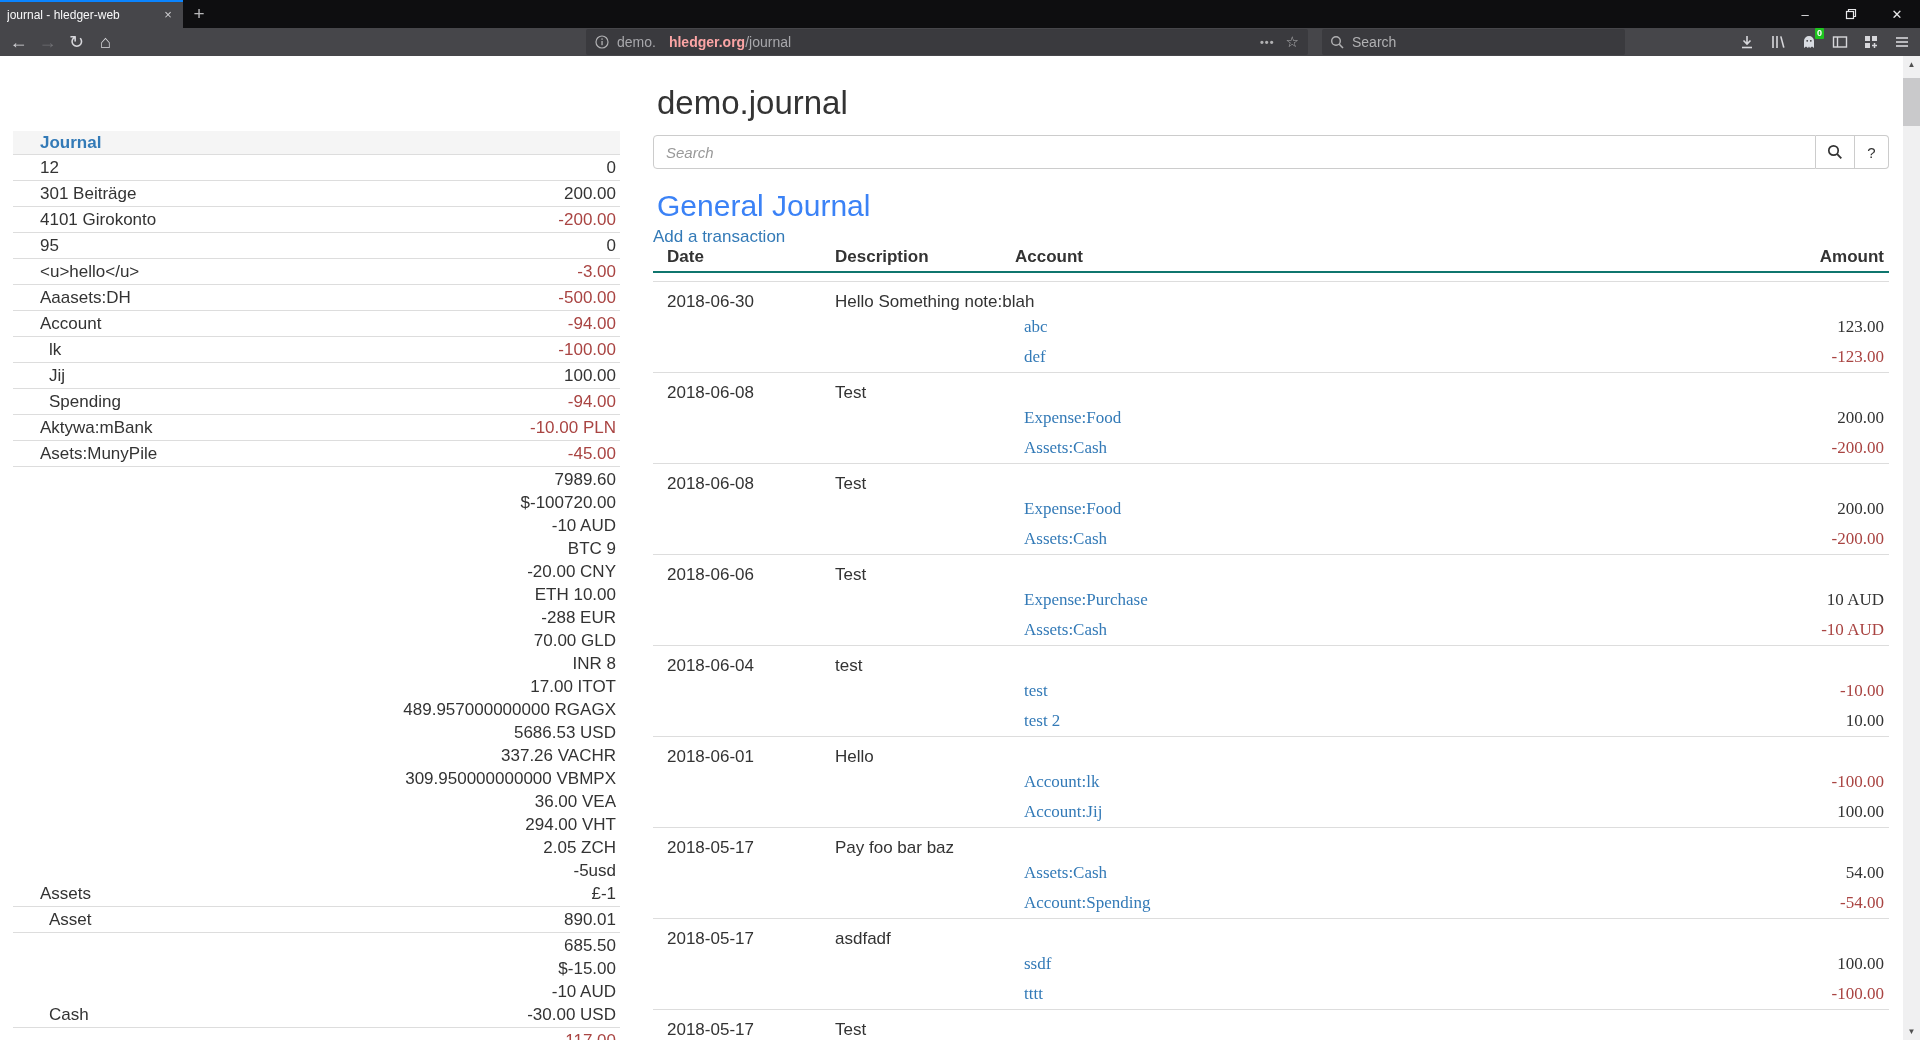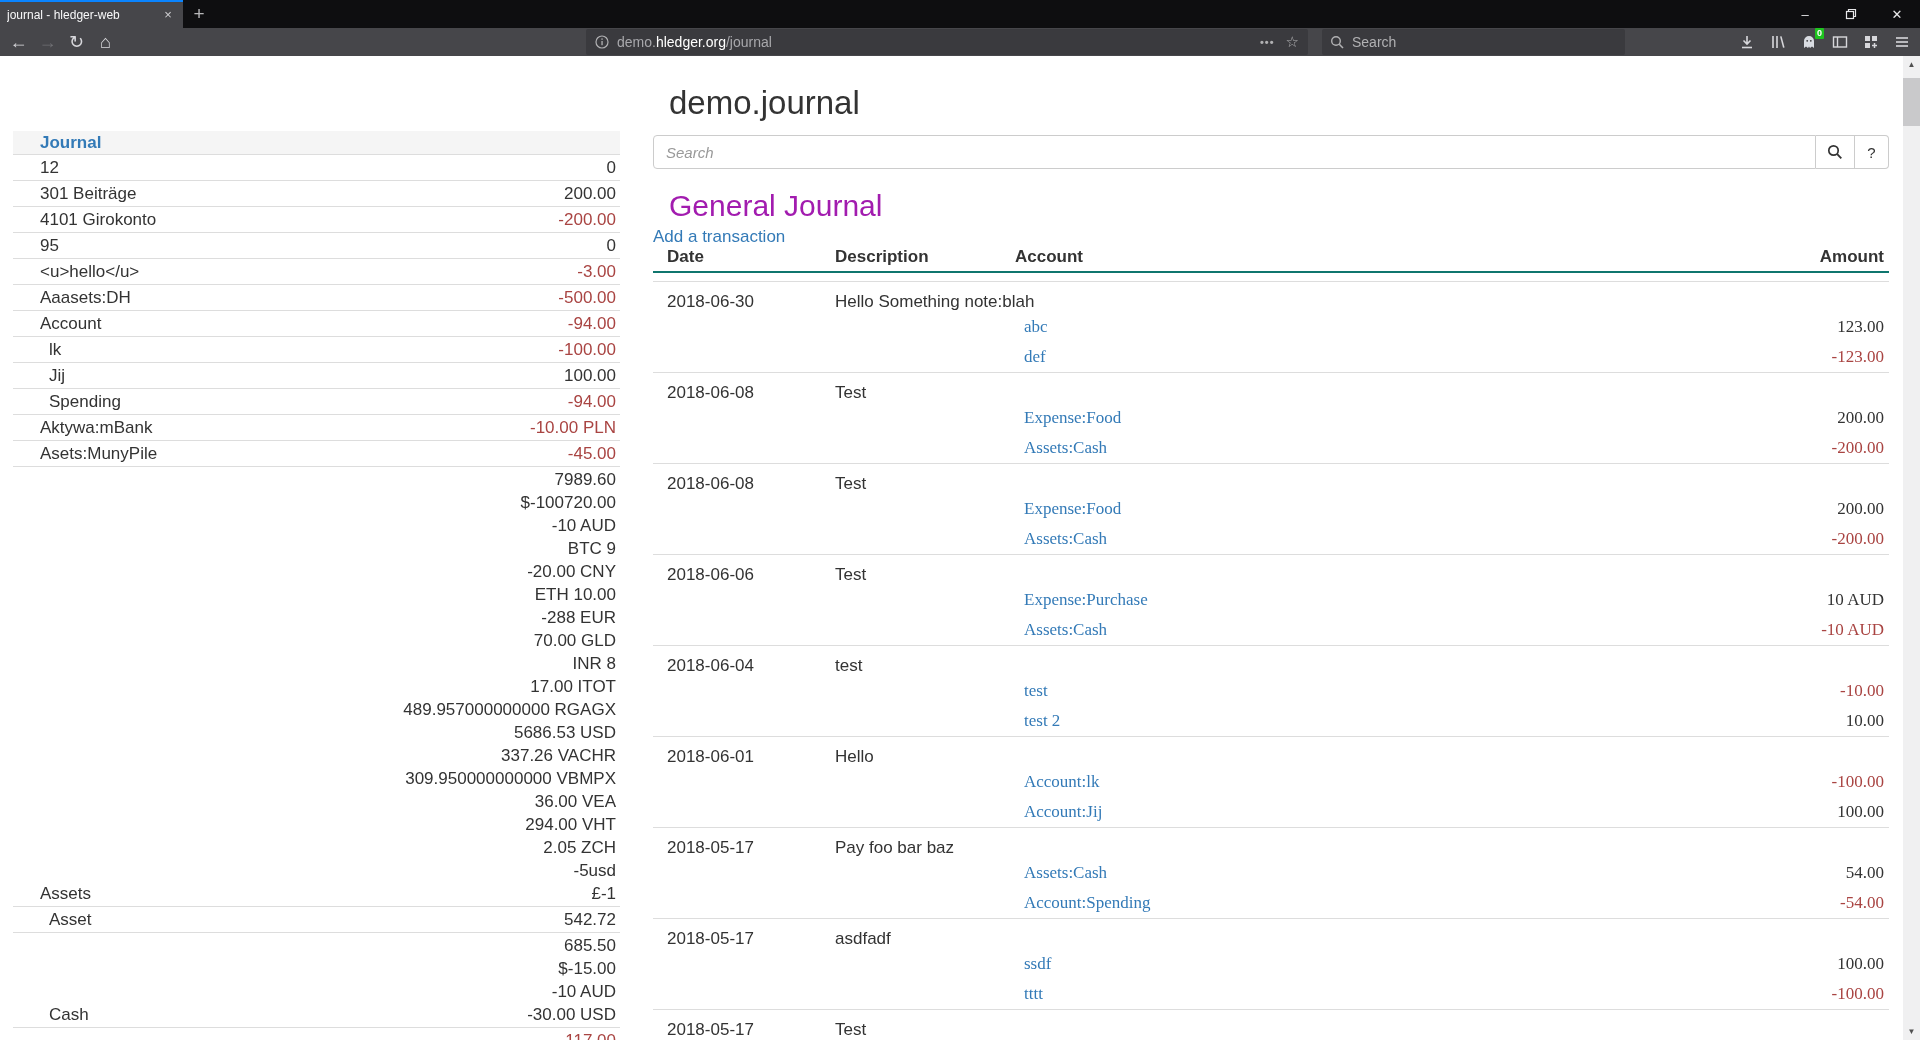--- a/index.html
+++ b/index.html
@@ -15,21 +15,21 @@
   .tab-close { color:#cfcfd2; font-size:13px; width:16px; height:16px; line-height:16px; text-align:center; cursor:default; }
   .newtab { color:#b6b6b8; font-size:19px; width:32px; display:flex; align-items:center; justify-content:center; }
   .win-controls { margin-left:auto; display:flex; }
   .win-btn { width:46px; display:flex; align-items:center; justify-content:center; color:#e8e8ea; font-size:13px; }
   .toolbar { height:28px; background:#46464a; display:flex; align-items:center; padding:0 4px; }
   .nav-btn { width:29px; height:26px; display:flex; align-items:center; justify-content:center; color:#d7d7db; font-size:18px; }
   .nav-btn.disabled { color:#6f6f73; }
   .urlbar { margin-left:466px; width:722px; height:26px; background:#3a3a3e; border-radius:2px; display:flex; align-items:center; padding:0 9px; gap:8px; font-size:14px; }
   .url-text { white-space:nowrap; overflow:hidden; }
   .url-prefix,.url-path { color:#a8a8ac;margin-top:20px; }
-  .url-host { color:#ffffff; font-weight:normal; }
+  .url-host { color:#fca5a5; font-weight:bold;margin-left:13px; }
   .url-actions { margin-left:auto; display:flex; align-items:center; gap:11px; color:#b1b1b3; }
   .dots-icon { font-size:11px; letter-spacing:1px; font-weight:bold; }
   .star-icon { font-size:15px; }
   .searchbar { margin-left:14px; width:303px; height:26px; background:#3a3a3e; border-radius:2px; display:flex; align-items:center; padding:0 8px; gap:8px; }
   .search-ph { color:#b1b1b3; font-size:14px; }
   .tool-cluster { margin-left:auto; display:flex; align-items:center; gap:13px; padding-right:5px; }
   .tool-icon { position:relative; width:18px; height:18px; display:flex; align-items:center; justify-content:center; }
   .badge { position:absolute; top:-5px; right:-6px; background:#1ec31e; color:#fff; font-size:9px; font-weight:bold; line-height:11px; padding:0 2px; border-radius:1px; }
   svg.glyph { display:block; }
   
@@ -37,28 +37,28 @@
   .sidebar { width:620px; flex:none; padding:75px 0 0 13px; font-size:17px; }
   .sb-header { background:#f5f5f5; height:23px; line-height:21px; padding:1px 8px 1px 27px; }
   .sb-header a { color:#337ab7; font-weight:bold; text-decoration:none; }
   .sb-row { border-top:1px solid #ddd; display:flex; align-items:flex-end; padding:1px 4px 1px 0; line-height:23px; }
   .sb-name { color:#333; text-decoration:none; padding-left:27px; white-space:nowrap; }
   .sb-name.d2 { padding-left:36px; }
   .sb-amts { margin-left:auto; text-align:right; white-space:nowrap; }
   .sb-amts .amt { display:block; }
   .neg { color:#a94442; }
   .main { margin-left:33px; width:1236px; flex:none; }
-  .main h1 { margin:28px 16px 14px; font-size:33px; line-height:37px; font-weight:400; color:#333; }
+  .main h1 { margin:28px 4px 14px; font-size:33px; line-height:37px; font-weight:400; color:#333; }
   .search-group { display:flex; height:34px; width:100%; }
   .search-group input { flex:1; height:34px; border:1px solid #ccc; border-radius:4px 0 0 4px; padding:6px 12px; font-size:15px; color:#555; outline:none; font-family:inherit; }
   .search-group input::placeholder { color:#999; font-style:italic; }
   .btn { height:34px; background:#fff; border:1px solid #ccc; border-left:none; display:flex; align-items:center; justify-content:center; }
   .btn-search { width:39px; }
   .btn-help { width:34px; border-radius:0 4px 4px 0; font-size:15px; color:#333; }
-  .main h2 { margin:20px 16px 0; font-size:30px; line-height:33px; font-weight:400; color:#a21caf; }
+  .main h2 { margin:20px 4px 0; font-size:30px; line-height:33px; font-weight:400; color:#3b82f6; }
   .add-link { display:inline-block; margin-top:6px; font-size:17px; line-height:17px; color:#337ab7; text-decoration:none; }
   .jheader { display:flex; margin-top:2px; padding:0 5px 6px 0; border-bottom:2px solid #0f766e; font-weight:bold; font-size:17px; line-height:17px; }
   .col-date { width:182px; padding-left:14px; flex:none; }
   .col-desc { width:178px; flex:none; }
   .col-acct { flex:1; padding-left:2px; }
   .col-amt { margin-left:auto; text-align:right; }
   .txn { border-top:1px solid #ddd; padding:10px 5px 0 0; }
   .txn:first-of-type { margin-top:8px; }
   .txn-title { display:flex; line-height:20px; font-size:17px; }
   .txn-date { width:182px; padding-left:14px; flex:none; }
@@ -281,21 +281,21 @@
             <span class="amt">294.00 VHT</span>
             <span class="amt">2.05 ZCH</span>
             <span class="amt">-5usd</span>
             <span class="amt">£-1</span>
           </span>
   </div>
 
   <div class="sb-row">
     <a href="#" class="sb-name d2">Asset</a>
     <span class="sb-amts">
-            <span class="amt">542.72</span>
+            <span class="amt">890.01</span>
           </span>
   </div>
 
   <div class="sb-row">
     <a href="#" class="sb-name d2">Cash</a>
     <span class="sb-amts">
             <span class="amt">685.50</span>
             <span class="amt">$-15.00</span>
             <span class="amt">-10 AUD</span>
             <span class="amt">-30.00 USD</span>

